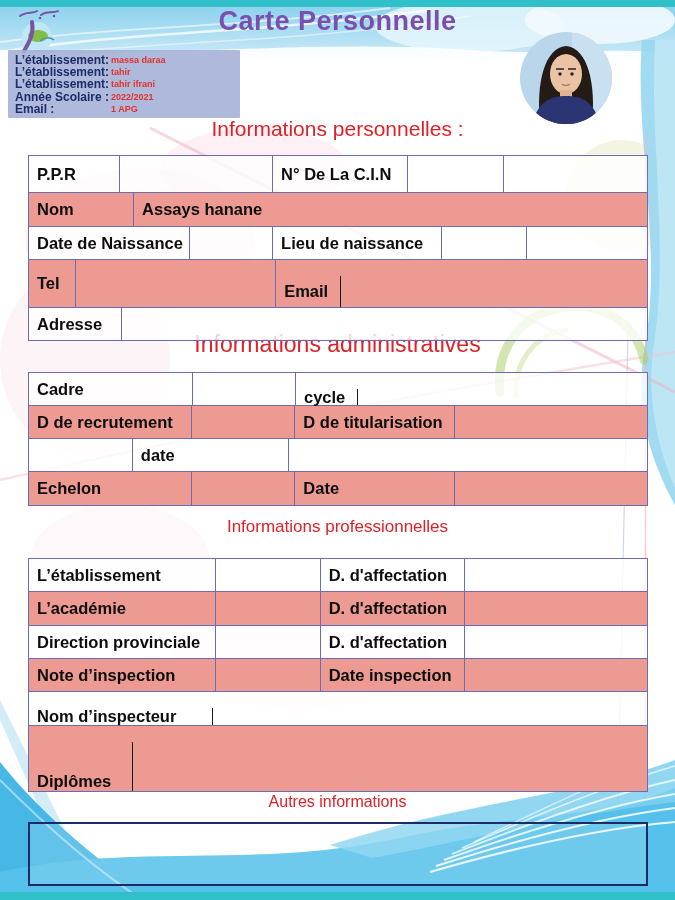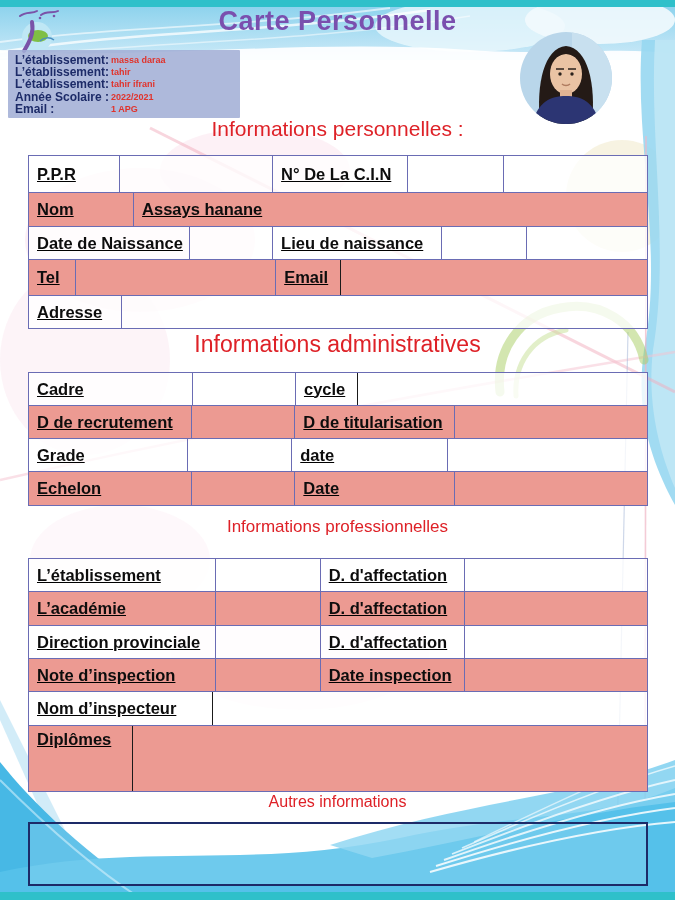--- a/index.html
+++ b/index.html
@@ -43,24 +43,24 @@
     position:absolute;left:28px;width:620px;z-index:2;
     border:1.6px solid #6a6cb4;box-sizing:border-box;
   }
   .tr{display:flex;border-bottom:1.4px solid #6a6cb4;box-sizing:border-box;}
   .tr:last-child{border-bottom:none;}
   .tr.rw{background:rgba(255,255,255,.78);}
   .tr.rp{background:#ec9a92;}
   .td{
     border-right:1.4px solid #6a6cb4;box-sizing:border-box;
     display:flex;align-items:center;padding-left:8px;
-    white-space:nowrap;overflow:visible;text-decoration:underline;
+    white-space:nowrap;overflow:visible;
   }
   .td:last-child{border-right:none;flex:1;}
-  .td.dark{border-right:1.6px solid #1a1a1a;}
+  .td.dark{border-right:1.6px solid #1a1a1a;margin-top:16px;}
   .lbl{font-size:16.5px;font-weight:bold;color:#0d0d0d;}
 
   .t1{top:155px;}
   .t2{top:372px;}
   .t3{top:558px;}
 
   .other-box{
     left:28px;top:822px;width:620px;height:64px;
     border:2px solid #1d2b68;box-sizing:border-box;
     background:rgba(255,255,255,.15);
@@ -220,21 +220,21 @@
       <div class="td" style="width:26.1%">
           <span class="lbl">Date de Naissance</span>
         </div>
       <div class="td" style="width:13.4%"></div>
       <div class="td" style="width:27.4%">
           <span class="lbl">Lieu de naissance</span>
         </div>
       <div class="td" style="width:13.7%"></div>
       <div class="td"></div>
     </div>
-    <div class="tr rp" style="height:36px">
+    <div class="tr rp" style="height:48px">
       <div class="td" style="width:7.6%">
           <span class="lbl">Tel</span>
         </div>
       <div class="td" style="width:32.4%"></div>
       <div class="td dark" style="width:10.5%">
           <span class="lbl">Email</span>
         </div>
       <div class="td"></div>
     </div>
     <div class="tr rw" style="height:32px">
@@ -260,23 +260,20 @@
       <div class="td" style="width:26.3%">
           <span class="lbl">D de recrutement</span>
         </div>
       <div class="td" style="width:16.8%"></div>
       <div class="td" style="width:25.8%">
           <span class="lbl">D de titularisation</span>
         </div>
       <div class="td"></div>
     </div>
     <div class="tr rw" style="height:33px">
-      <div class="td" style="width:25.8%">
-          <span class="lbl">Grade</span>
-        </div>
       <div class="td" style="width:16.8%"></div>
       <div class="td" style="width:25.2%">
           <span class="lbl">date</span>
         </div>
       <div class="td"></div>
     </div>
     <div class="tr rp" style="height:33px">
       <div class="td" style="width:26.3%">
           <span class="lbl">Echelon</span>
         </div>
@@ -329,21 +326,21 @@
         </div>
       <div class="td"></div>
     </div>
     <div class="tr rw" style="height:34px">
       <div class="td dark" style="width:29.8%">
           <span class="lbl">Nom d’inspecteur</span>
         </div>
       <div class="td"></div>
     </div>
     <div class="tr rp" style="height:65px">
-      <div class="td dark" style="width:16.8%;align-items:flex-start;padding-top:4px">
+      <div class="td dark" style="width:16.8%;align-items:flex-end;padding-top:4px">
           <span class="lbl">Diplômes</span>
         </div>
       <div class="td"></div>
     </div>
   </div>
 
   <div class="layer other-box"></div>
 
 </div>
 

